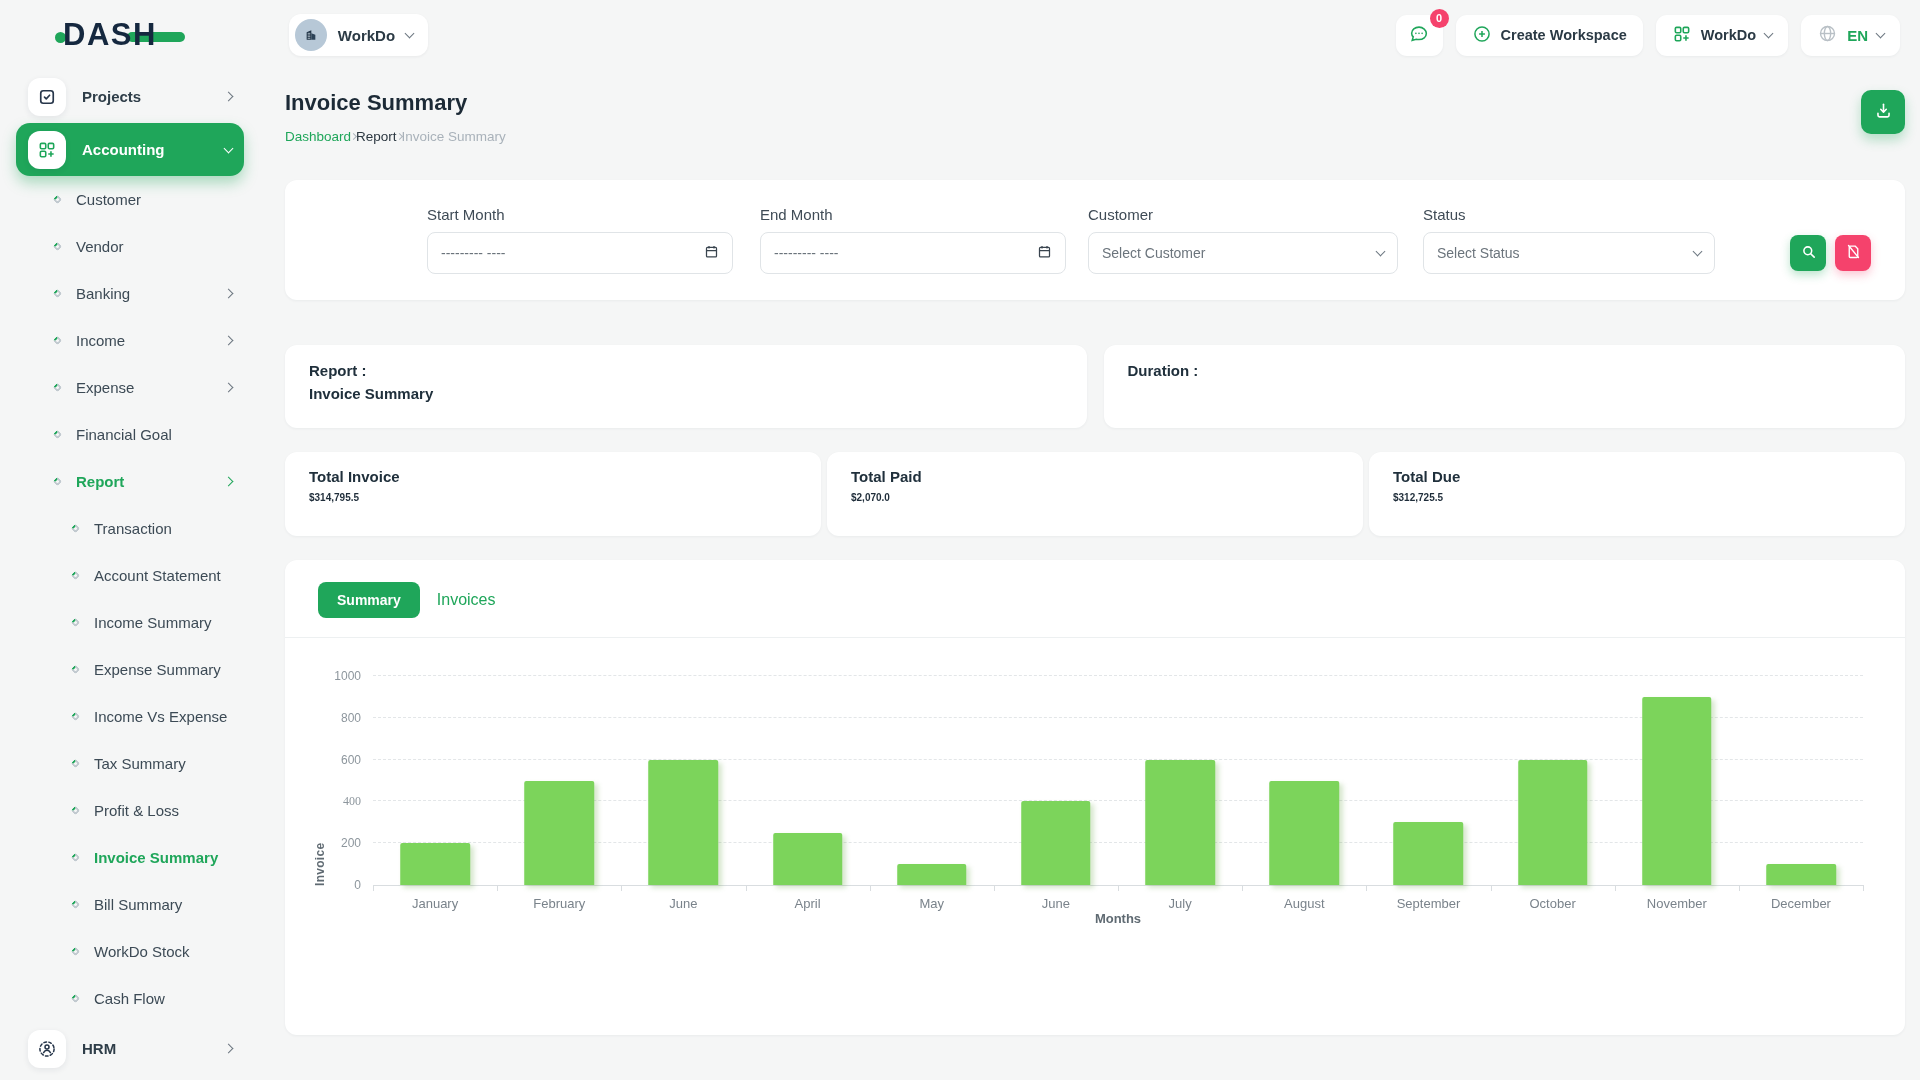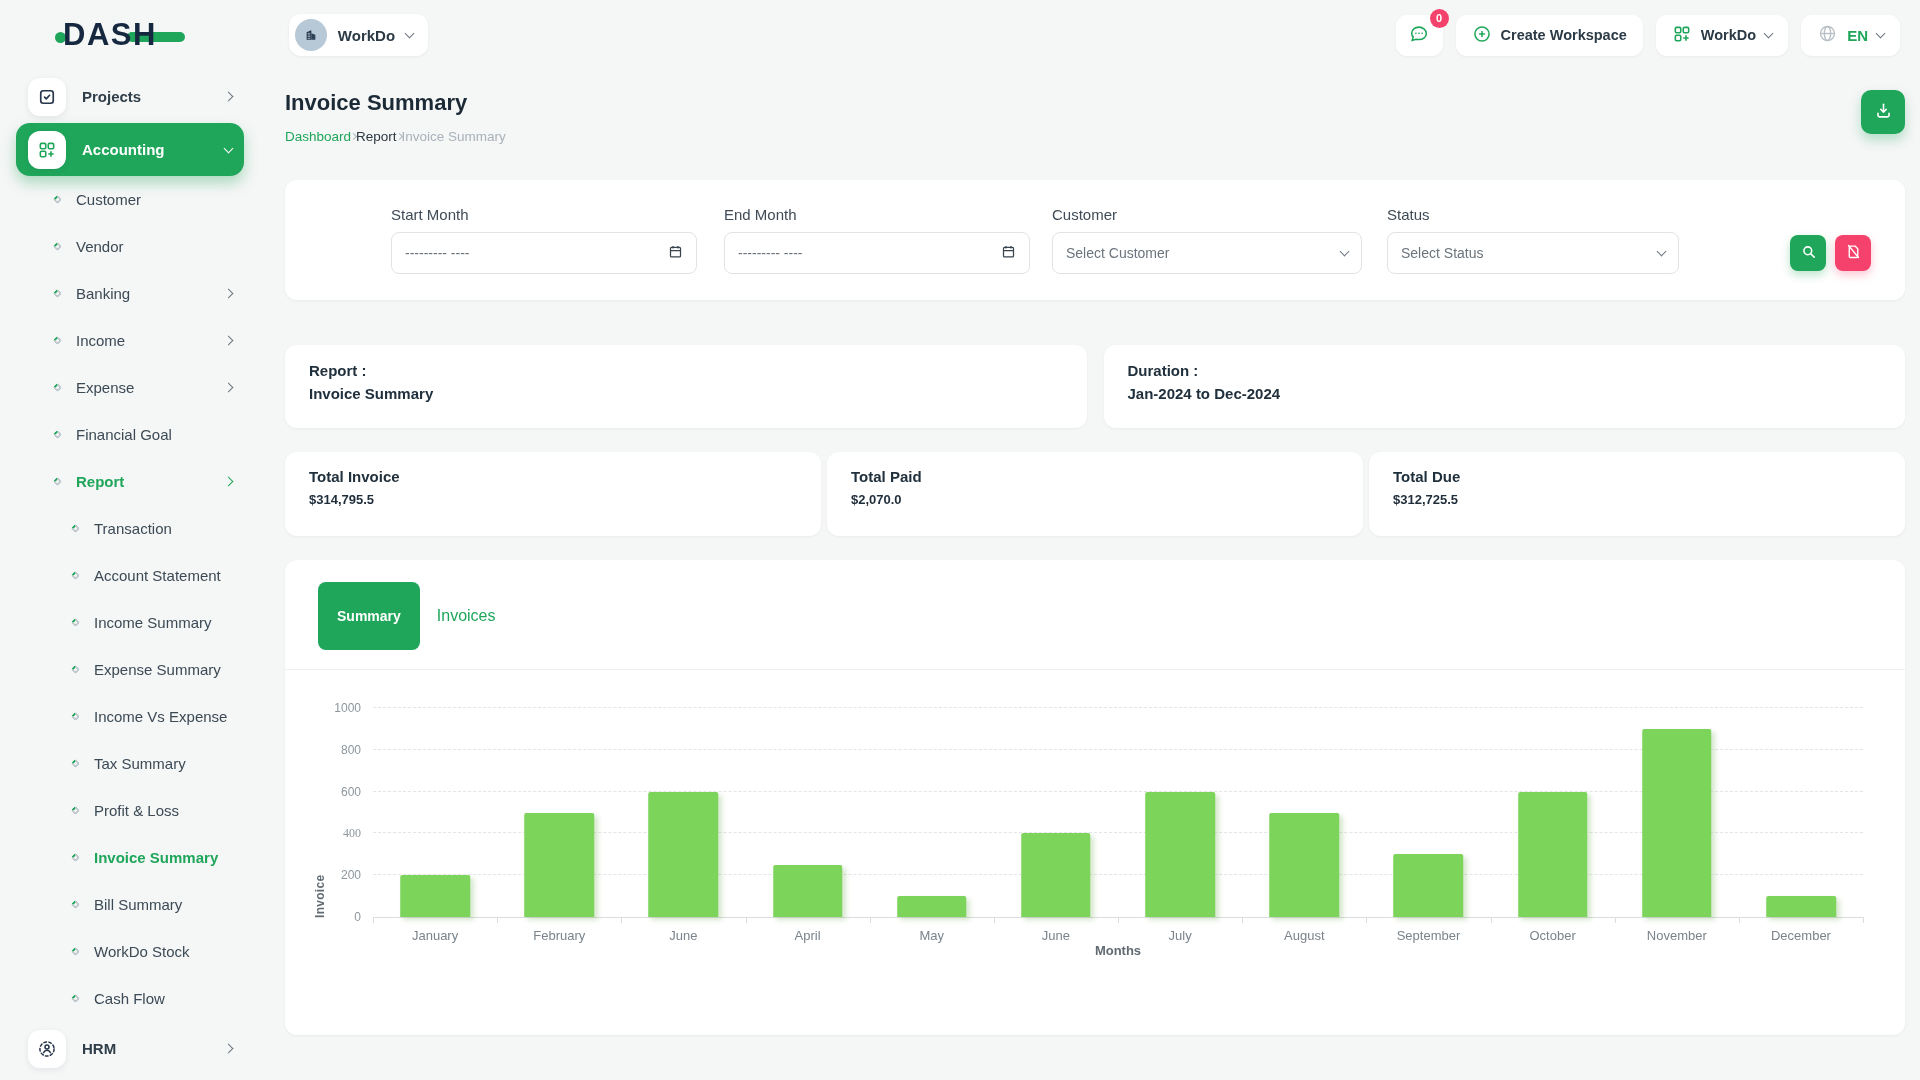--- a/index.html
+++ b/index.html
@@ -53,43 +53,43 @@
   .bc-cur{color:#a9b2ba}
   .dl-btn{width:44px;height:44px;border-radius:10px;background:var(--accent);border:none;display:flex;align-items:center;justify-content:center;box-shadow:0 6px 12px rgba(31,166,90,.3);cursor:pointer}
 
   .card{background:#fff;border-radius:12px;box-shadow:0 1px 3px rgba(26,40,56,.05)}
 
   
   .filter-card{margin-top:36px;height:120px;display:flex;align-items:center;padding:0 34px}
   .field{display:flex;flex-direction:column}
   .field label{font-size:15px;color:#3f4b56;margin-bottom:9px}
   .control{height:42px;border:1px solid #e0e4e7;border-radius:8px;background:#fff;display:flex;align-items:center;justify-content:space-between;padding:0 13px;font-size:14px;color:#6b747c;cursor:pointer}
-  .f1{width:306px;margin-left:72px}
+  .f1{width:306px;margin-left:108px}
   .f2{width:306px;margin-left:27px}
   .f3{width:310px;margin-left:22px}
   .f4{width:292px;margin-left:25px}
   .filter-actions{margin-left:auto;display:flex;gap:9px;align-self:center;margin-top:26px}
   .sq-btn{width:36px;height:36px;border-radius:8px;border:none;display:flex;align-items:center;justify-content:center;cursor:pointer}
   .sq-btn.green{background:var(--accent);box-shadow:0 4px 10px rgba(31,166,90,.3)}
   .sq-btn.pink{background:var(--danger);box-shadow:0 4px 10px rgba(245,66,108,.3)}
 
   
   .info-row{display:grid;grid-template-columns:1fr 1fr;gap:17px;margin-top:45px}
   .info-card{padding:17px 24px;height:83px}
   .info-label{font-size:15px;font-weight:700;color:#20303c}
   .info-value{font-size:15px;font-weight:700;color:#20303c;margin-top:6px}
   .stats-row{display:grid;grid-template-columns:1fr 1fr 1fr;gap:6px;margin-top:24px}
   .stat-card{padding:16px 24px;height:84px}
   .stat-label{font-size:15px;font-weight:600;color:#20303c}
-  .stat-value{font-size:13px;font-weight:700;color:#1f2d3a;margin-top:7px}
+  .stat-value{font-size:10px;font-weight:700;color:#1f2d3a;margin-top:7px}
 
   
   .chart-card{margin-top:24px;height:475px;padding-top:22px}
   .tabs{padding:0 33px;display:flex;align-items:center;gap:17px}
-  .tab-active{background:var(--accent);color:#fff;border:none;border-radius:8px;padding:26px 19px;font-size:14px;font-weight:600;cursor:pointer;font-family:inherit}
+  .tab-active{background:var(--accent);color:#fff;border:none;border-radius:8px;padding:10px 19px;font-size:14px;font-weight:600;cursor:pointer;font-family:inherit}
   .tab-link{color:var(--accent);font-size:16px;background:none;border:none;cursor:pointer;font-family:inherit;padding:0}
   .divider{border-top:1px solid #edf0f1;margin-top:19px}
   .chart-wrap{display:flex;padding:38px 42px 0 28px}
   .ylab{writing-mode:vertical-rl;transform:rotate(180deg);font-size:12px;font-weight:700;color:#5f6a72;height:210px;display:flex;align-items:center;letter-spacing:.3px}
   .plot-col{flex:1}
   .plot{position:relative;height:210px;margin-left:46px;border-bottom:1px solid #d9dde0}
   .grid{position:absolute;left:0;right:0;border-top:1px dashed #e3e6e8;height:0}
   .ytick{position:absolute;right:calc(100% + 12px);transform:translateY(50%);font-size:12px;color:#8d969d}
   .bars{position:absolute;left:0;right:0;top:0;bottom:0;display:flex}
   .slot{flex:1;position:relative}
@@ -362,21 +362,20 @@
       </div>
     </div>
 
     <div class="info-row">
       <div class="card info-card">
         <div class="info-label">Report :</div>
         <div class="info-value">Invoice Summary</div>
       </div>
       <div class="card info-card">
         <div class="info-label">Duration :</div>
-        <div class="info-value">Jan-2024 to Dec-2024</div>
       </div>
     </div>
 
     <div class="stats-row">
       <div class="card stat-card">
         <div class="stat-label">Total Invoice</div>
         <div class="stat-value">$314,795.5</div>
       </div>
       <div class="card stat-card">
         <div class="stat-label">Total Paid</div>

